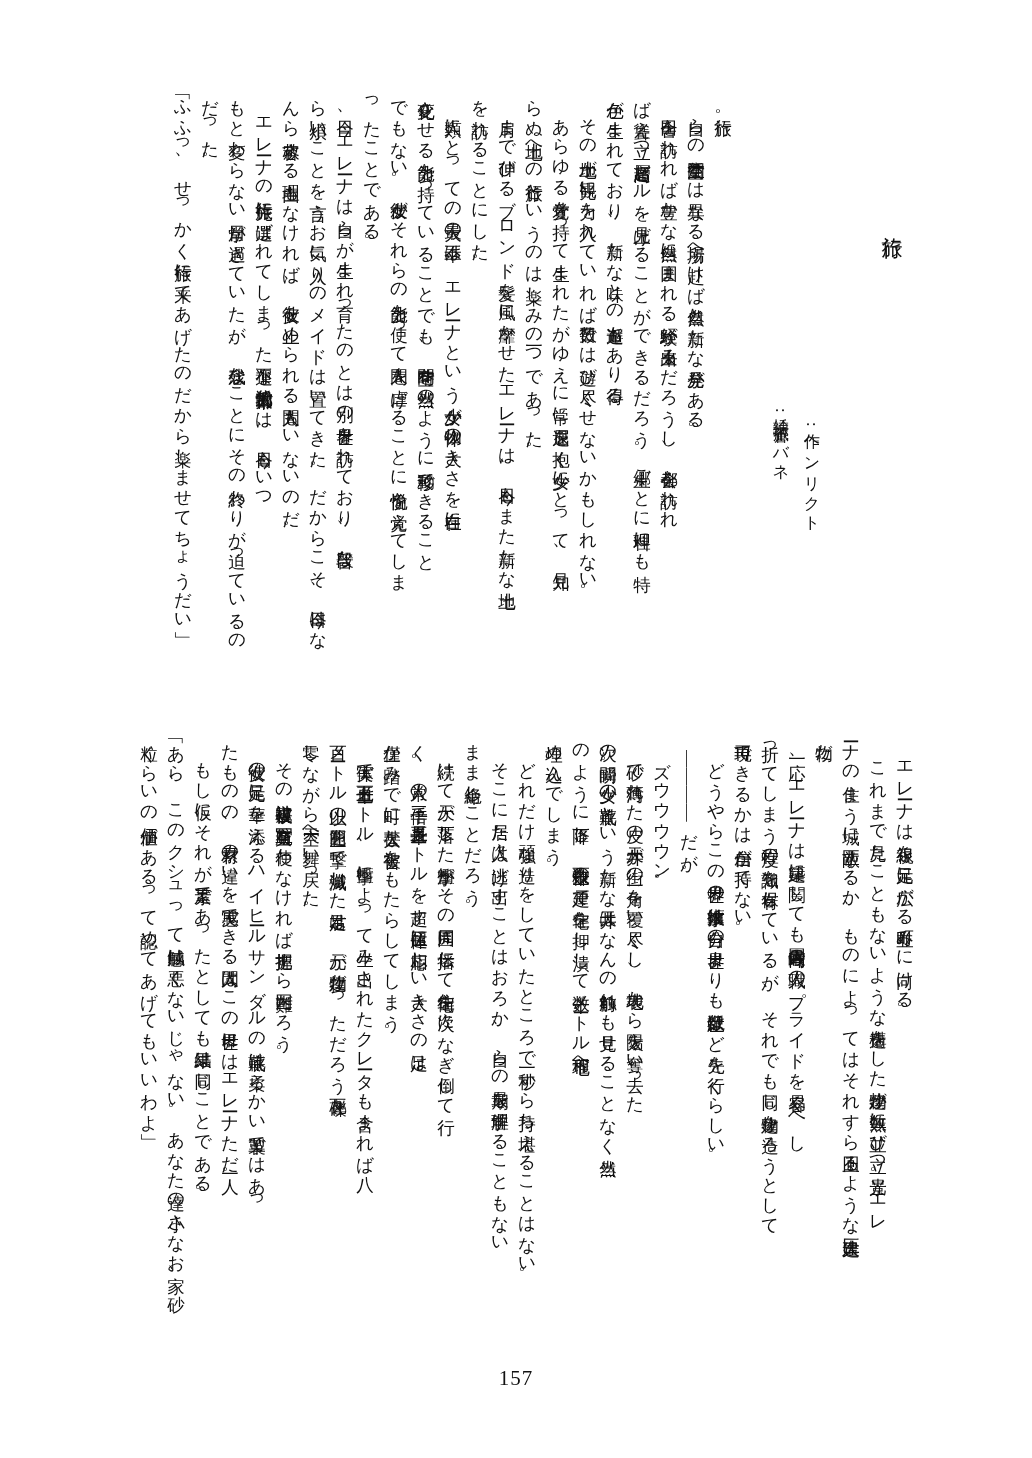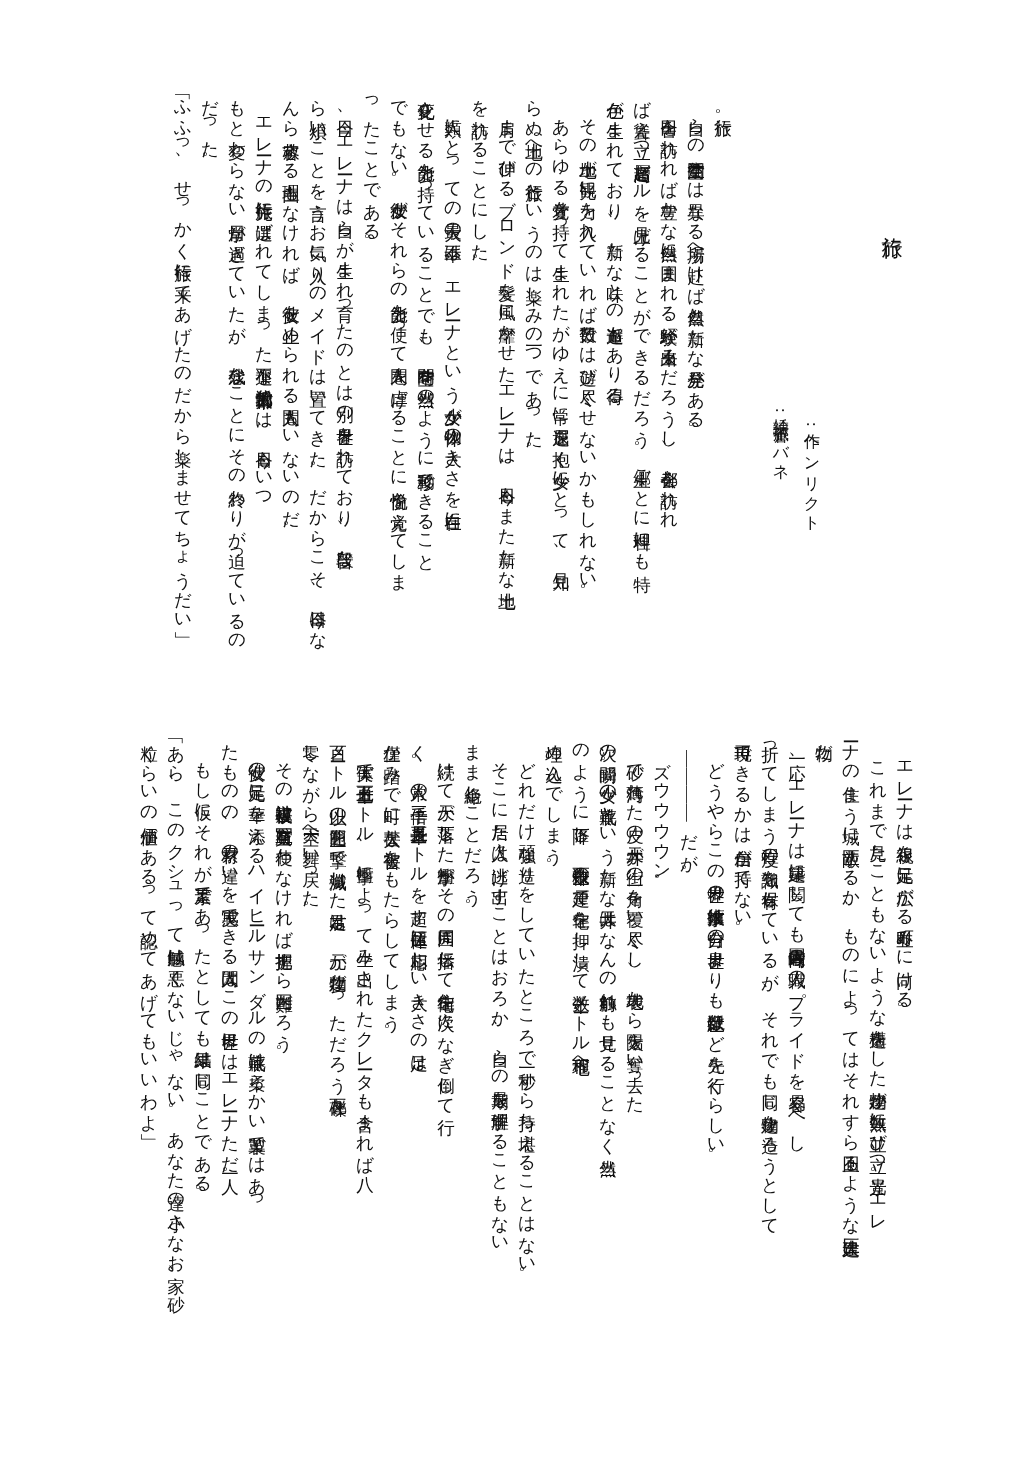--- a/index.html
+++ b/index.html
@@ -139,14 +139,15 @@
       <p class="line">百メートル以上の範囲を一撃で殲滅した右足は、元が建物だっただろう瓦礫を</p>
       <p class="line">零しながら天空へ舞い戻った。</p>
       <p class="line">　その被害規模は航空写真を使わなければ把握すら困難だろう。</p>
       <p class="line">　彼女の足元に華を添えるハイヒールサンダルの靴底は柔らかい革製ではあっ</p>
       <p class="line">たものの、素材の違いを実感できる人間はこの世界にはエレーナただ一人。</p>
       <p class="line">　もし仮にそれが素足であったとしても結果は同じことである。</p>
       <p class="line">「あら、このクシュって感触は悪くないじゃない。あなた達の小さなお家、砂</p>
       <p class="line">粒くらいの価値があるって認めてあげてもいいわよ」</p>
     </div>
 
+  <div class="page-number">157</div>
 
 </div>
 
 </body></html>

